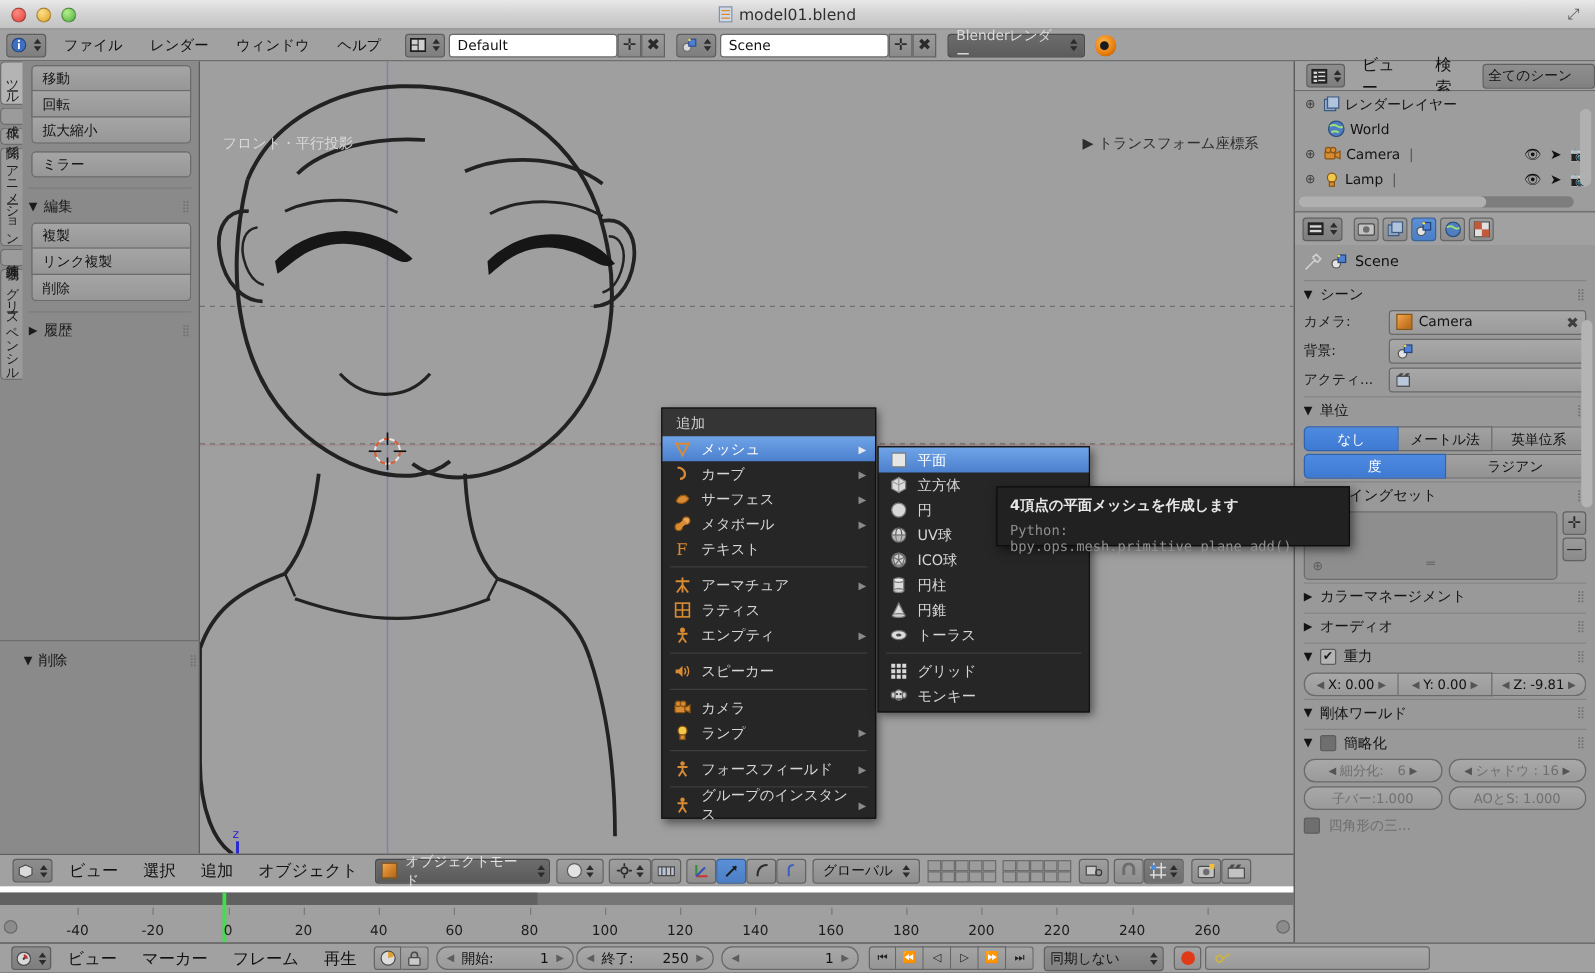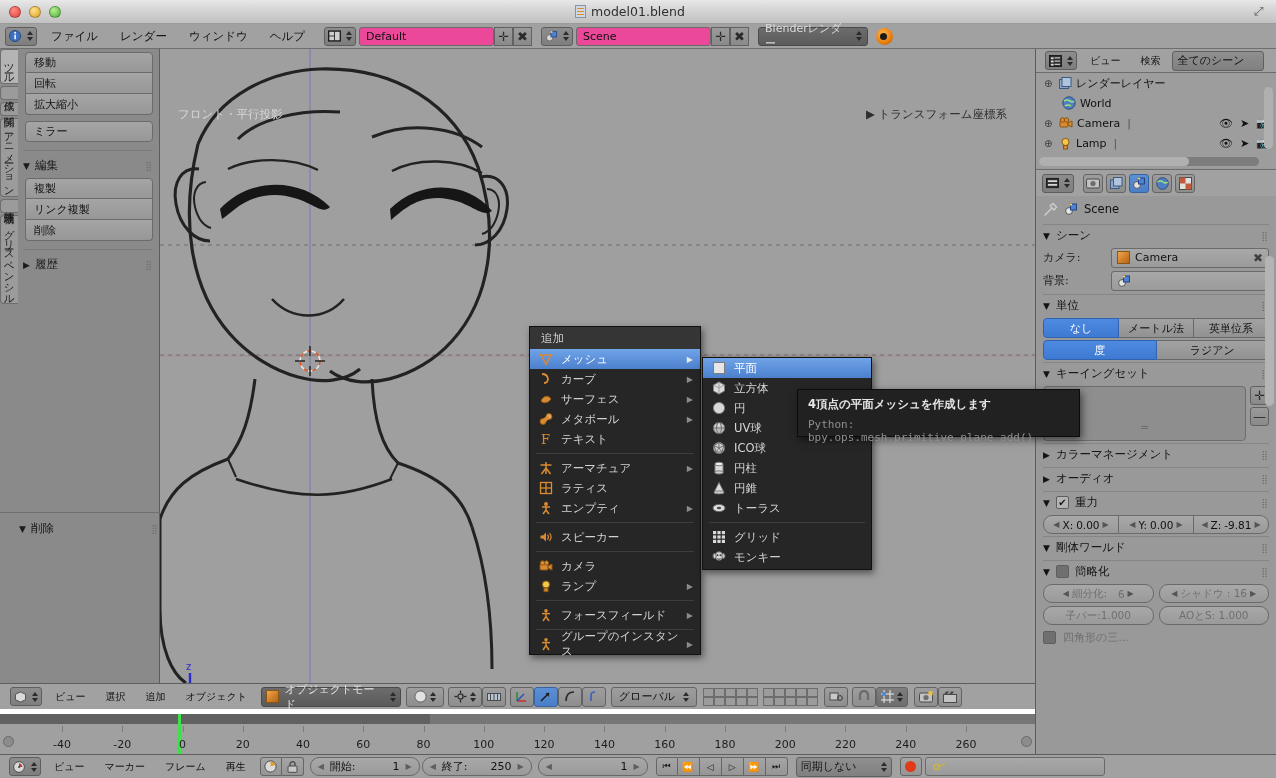--- a/index.html
+++ b/index.html
@@ -62,21 +62,21 @@
   }
   .es-icon { width:13px; height:12px; display:block; }
   .spin { width:6px; height:12px; position:relative; }
   .spin:before, .spin:after {
     content:""; position:absolute; left:0; border-left:3px solid transparent;
     border-right:3px solid transparent;
   }
   .spin:before { top:1px; border-bottom:4px solid #2b2b2b; }
   .spin:after { bottom:1px; border-top:4px solid #2b2b2b; }
   .textfield {
-    height:19px; background:#ec4899; border:1px solid #6a6a6a; border-radius:3px;
+    height:19px; background:#ffffff; border:1px solid #6a6a6a; border-radius:3px;
     display:flex; align-items:center; padding:0 6px; font-size:11px; color:#111;
   }
   .sq-btn {
     width:19px; height:19px; background:linear-gradient(to bottom,#9a9a9a,#8a8a8a);
     border:1px solid #616161; display:flex; align-items:center; justify-content:center;
     font-size:13px; color:#2a2a2a; line-height:1;
   }
   .dropdown-dark {
     height:19px; background:linear-gradient(to bottom,#6c6c6c,#5c5c5c);
     border:1px solid #4a4a4a; border-radius:3px; color:#dcdcdc;
@@ -137,21 +137,21 @@
   .ts-section .tri { margin-right:5px; font-size:9px; }
   .grip { margin-left:auto; color:#6d6d6d; font-size:9px; letter-spacing:1px; }
   #panel-divider { left:0; top:463px; width:160px; height:1px; background:#6f6f6f;}
 
   
   #vp-header {
     left:0; top:683px; width:1035px; height:26px;
     background:#a1a1a1; border-top:1px solid #5e5e5e;
     display:flex; align-items:center; padding-left:5px; gap:0;
   }
-  .vh-menu{ padding:0 10px; font-size:10px; color:#111; }
+  .vh-menu{ padding:0 10px; font-size:13px; color:#111; }
   .mode-dd {
     height:20px; background:linear-gradient(to bottom,#6c6c6c,#5a5a5a);
     border:1px solid #494949; border-radius:3px; color:#e2e2e2;
     display:flex; align-items:center; padding:0 4px 0 4px; gap:6px; font-size:11px;
   }
   .ic-cube {
     width:13px;height:13px;
     background:linear-gradient(135deg,#f0a952 0%, #d4822c 50%, #b06818 100%);
     border:1px solid #8a5512;
   }
@@ -895,20 +895,31 @@
       <span class="plabel">背景:</span>
       <div class="pfield">
         <svg width="14" height="12" viewBox="0 0 14 12">
           <circle cx="5" cy="8" r="3.4" fill="#e4e4e4" stroke="#555"></circle>
           <rect x="6.5" y="1" width="6" height="6" fill="#4f7fd0" stroke="#24467e"></rect>
           <circle cx="7" cy="1.6" r="1.1" fill="#f3d94e"></circle>
         </svg>
         <span></span>
       </div>
     </div>
+    <div class="prow">
+      <span class="plabel">アクティ...</span>
+      <div class="pfield">
+        <svg width="14" height="12" viewBox="0 0 14 12">
+          <rect x="0.5" y="3" width="10" height="8" fill="#b9c7da" stroke="#4a4a4a"></rect>
+          <path d="M1 3 L3 0.5 L6 0.5 L4 3 Z" fill="#4a4a4a"></path>
+          <path d="M6 3 L8 0.5 L11 0.5 L9 3 Z" fill="#4a4a4a"></path>
+        </svg>
+        <span></span>
+      </div>
+    </div>
 
     <div class="psec">
       <span class="tri">▼</span>
       <span>単位</span>
       <span class="grip">⣿</span>
     </div>
     <div class="seggroup">
       <div class="segbtn active">なし</div>
       <div class="segbtn">メートル法</div>
       <div class="segbtn">英単位系</div>

